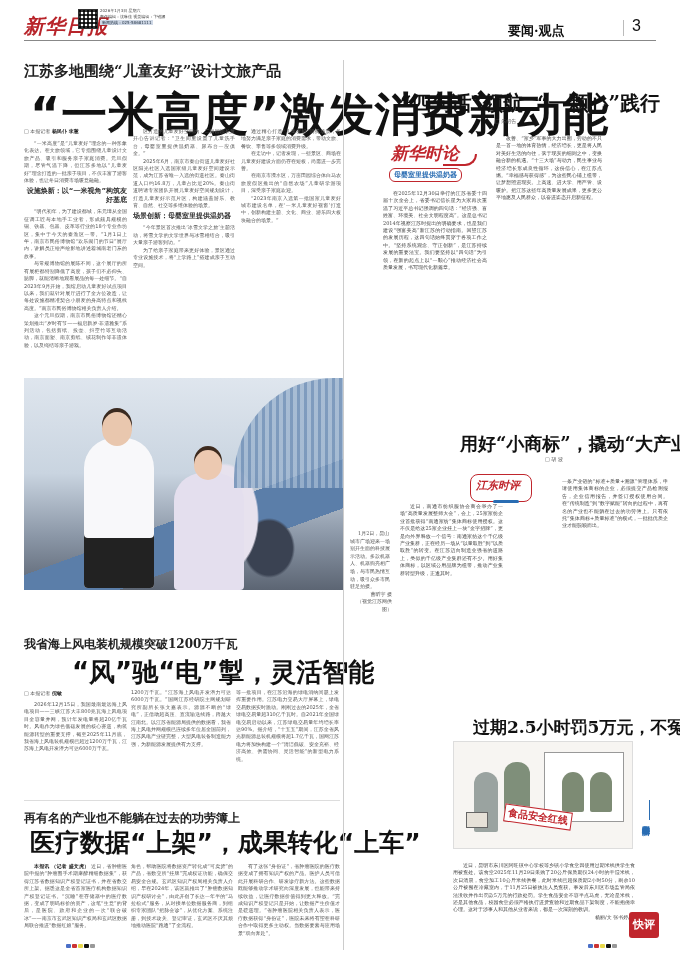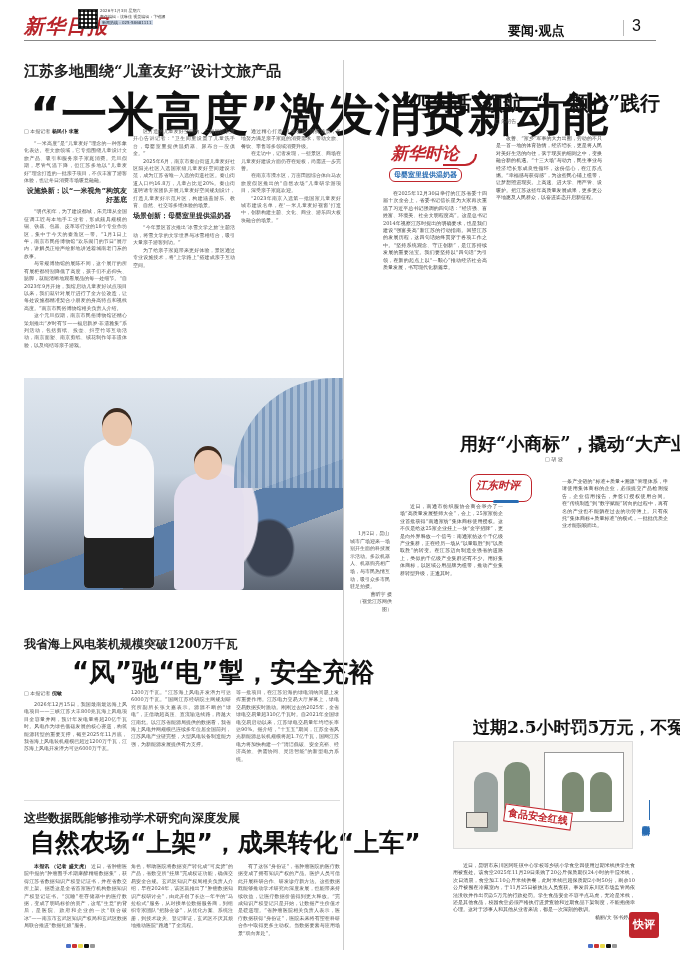--- a/index.html
+++ b/index.html
@@ -109,42 +109,42 @@
   <div style="position:absolute;left:210px;top:0;width:110px;height:110px;border-radius:100px 0 0 0;background:repeating-linear-gradient(90deg,#6f8fb6 0 3px,#9fb6d0 3px 7px);opacity:.85;"></div>
 </div>
 
 <div class="caption" style="left:350px;top:530px;width:42px;">
   <div style="text-indent:8px;">1月2日，昆山城市广场迎来一场别开生面的科技展示活动。多款机器人、机器狗亮相广场，与市民热情互动，吸引众多市民驻足拍摄。</div>
   <div style="text-align:right;">曹昕宇 摄</div>
   <div style="text-align:right;">（视觉江苏网供图）</div>
 </div>
 
 <div class="kicker" style="position:absolute;left:24px;top:636px;font-size:12px;">我省海上风电装机规模突破1200万千瓦</div>
-<div class="headline" style="position:absolute;left:72px;top:655px;font-size:26px;white-space:nowrap;">“风”驰“电”掣，安全充裕</div>
+<div class="headline" style="position:absolute;left:72px;top:655px;font-size:26px;white-space:nowrap;">“风”驰“电”掣，灵活智能</div>
 
 <div class="byline" style="position:absolute;left:24px;top:690px;">
   <span>□ 本报记者</span>
   <b>倪敏</b>
 </div>
 <div class="col" style="left:24px;top:701px;width:103px;height:68px;">
   <p style="text-indent:10px;">2026年12月15日，我国最南最远海上风电项目——三峡江苏大丰800兆瓦海上风电项目全容量并网，预计年发电量将超20亿千瓦时。风电作为绿色低碳发展的核心赛道，构筑能源转型的重要支撑，截至2025年11月底，我省海上风电装机规模已超过1200万千瓦，江苏海上风电开发潜力可达6000万千瓦。</p>
 </div>
 <div class="col" style="left:131px;top:689px;width:100px;height:80px;">
   <p>1200万千瓦。“江苏海上风电开发潜力可达6000万千瓦。”国网江苏经研院主网规划研究所副所长张文嘉表示。源源不断的“绿电”，正借助超高压、直流输送线路，跨越大江南北。以江苏省能源局提供的数据看，我省海上风电并网规模已连续多年位居全国前列，江苏风电产业链完整，大型风电装备制造能力强，为新能源发展提供有力支撑。</p>
 </div>
 <div class="col" style="left:236px;top:689px;width:103px;height:80px;">
   <p>等一批项目，在江苏沿海的绿电消纳问题上发挥重要作用。江苏电力交易大厅屏幕上，绿电交易数据实时跳动。刚刚过去的2025年，全省绿电交易量超310亿千瓦时。自2021年全国绿电交易启动以来，江苏绿电交易量年均增长率达90%。据介绍，“十五五”期间，江苏全省风光新能源总装机规模将超1.7亿千瓦，国网江苏电力将加快构建一个“清洁低碳、安全充裕、经济高效、供需协同、灵活智能”的新型电力系统。</p>
 </div>
 
 <div class="col" style="left:345px;top:712px;width:0;height:0;"></div>
 
 <div class="hrule" style="left:24px;top:800px;width:316px;"></div>
 
-<div class="kicker" style="position:absolute;left:24px;top:810px;font-size:12px;">这些数据既能够推动学术研究向深度发展</div>
-<div class="headline" style="position:absolute;left:30px;top:826px;font-size:25px;white-space:nowrap;">自然农场“上架”，成果转化“上车”</div>
+<div class="kicker" style="position:absolute;left:24px;top:810px;font-size:12px;">再有名的产业也不能躺在过去的功劳簿上</div>
+<div class="headline" style="position:absolute;left:30px;top:826px;font-size:25px;white-space:nowrap;">医疗数据“上架”，成果转化“上车”</div>
 
 <div class="col" style="left:24px;top:863px;width:103px;height:80px;">
   <p style="text-indent:10px;"><b style="color:#222;">本报讯</b> <b style="color:#222;">（记者 盛文虎）</b> <span>近日，省肿瘤医院申报的“肿瘤围手术期麻醉精细数据集”，获得江苏省数据知识产权登记证书，并在省数交所上架。据悉这是全省首家医疗机构数据知识产权登记证书。“沉睡”在存储器中的医疗数据，变成了明码标价的资产，这笔“生意”的背后，是医院、政府和企业的一次“联合破冰”——南京市玄武区知识产权局和玄武区数据局联合推进“数据红娘”服务。</span></p>
 </div>
 <div class="col" style="left:131px;top:863px;width:102px;height:80px;">
   <p>角色，帮助医院将数据资产转化成“可卖货”的产品，省数交所“挂牌”完成权证功能，确保交易安全合规。玄武区知识产权局相关负责人介绍，早在2024年，该区就推出了“肿瘤数据知识产权研讨会”，由此开创了长达一年半的“马拉松式”服务，从对接单位数据服务商，到组织专家团队“把脉会诊”，从优化方案、系统注册，到技术攻关、登记审证，玄武区不厌其烦地推动医院“跑通”了全流程。</p>
 </div>
 <div class="col" style="left:238px;top:863px;width:102px;height:80px;">
   <p style="text-indent:10px;">有了这张“身份证”，省肿瘤医院的医疗数据变成了拥有知识产权的产品。医护人员可借此开展科研合作、研发诊疗新方法。这些数据既能够推动学术研究向深度发展，也能带来持续收益，让医疗数据价值得到更大释放。“完成知识产权登记只是开始，让数据产生价值才是硬道理。”省肿瘤医院相关负责人表示，医疗数据获得“身份证”，医院未来将有望在科研合作中取得更多主动权。当数据要素与应用场景“双向奔赴”。</p>
 </div>

